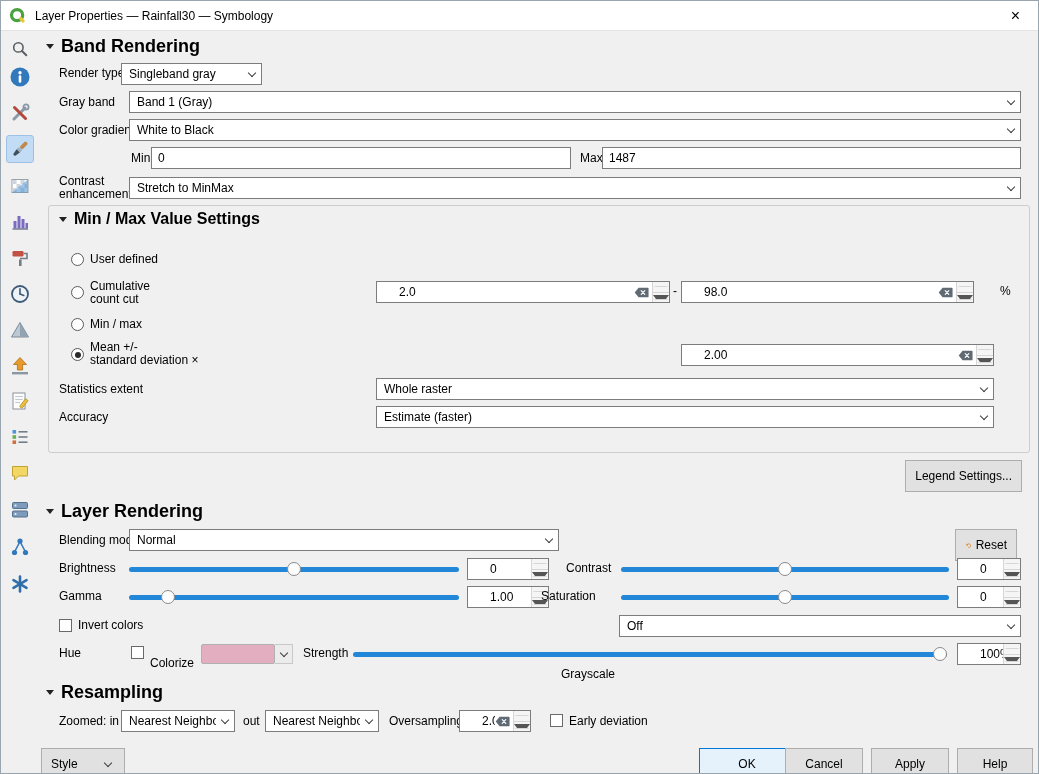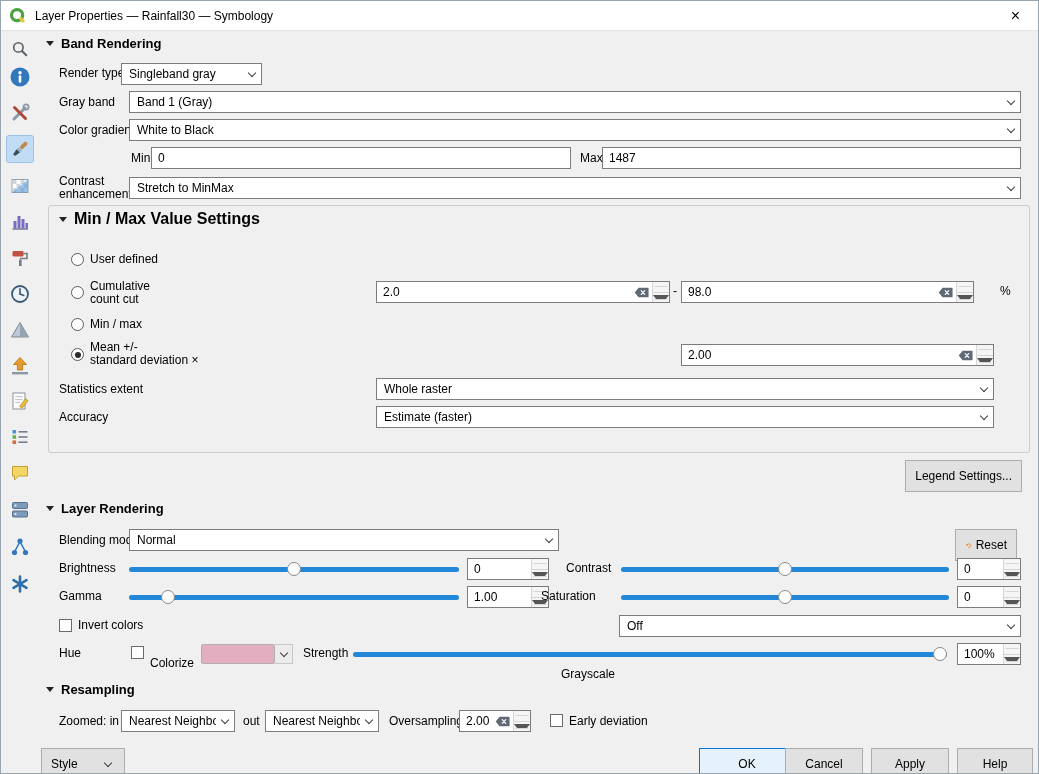--- a/index.html
+++ b/index.html
@@ -16,33 +16,33 @@
   .closebtn { position:absolute; right:0; top:0; width:45px; height:29px; display:flex;
               align-items:center; justify-content:center; font-size:16px; cursor:default; }
   
   .sidebar { position:absolute; left:0; top:30px; width:37px; bottom:0; background:#f0f0f0; }
   .side-item { position:absolute; left:5px; width:28px; height:28px; display:flex;
                align-items:center; justify-content:center; border-radius:3px; }
   .side-item.sel { border:1px solid #9dc1e4; }
   
   .lbl { position:absolute; white-space:pre-line; line-height:13px; }
   .sectionHdr { position:absolute; display:flex; align-items:center; gap:7px;
-                font-weight:bold; font-size:13px; }
+                font-weight:bold; font-size:18px; }
   .tri-dn { width:0; height:0; border-left:4px solid transparent; border-right:4px solid transparent;
             border-top:5px solid #222; }
   .combo { position:absolute; height:22px; background:#fff; border:1px solid #7c7c7c;
            display:flex; align-items:center; padding-left:7px; cursor:default; }
   .combo .val { flex:1; white-space:nowrap; overflow:hidden; }
   .dd { width:18px; align-self:stretch; display:flex; align-items:center; justify-content:center; flex:0 0 18px; }
   .chev { width:6px; height:6px; border-right:1.4px solid #3c3c3c; border-bottom:1.4px solid #3c3c3c;
           transform:rotate(45deg); margin-top:-3px; }
   .input { position:absolute; height:22px; background:#fff; border:1px solid #7c7c7c;
            display:flex; align-items:center; padding:0 6px; }
   .spinfield { position:absolute; height:22px; background:#fff; border:1px solid #7c7c7c;
-               display:flex; align-items:center; padding-left:6px; }
+               display:flex; align-items:center; padding-left:22px; }
   .spinfield .val { flex:1; white-space:nowrap; overflow:hidden; }
   .clearic { flex:0 0 15px; margin-right:3px; }
   .spinners { flex:0 0 17px; align-self:stretch; border-left:1px solid #d6d6d6;
               display:flex; flex-direction:column; background:#f5f5f5; }
   .spinners span { flex:1; display:flex; align-items:center; justify-content:center; }
   .spinners span:first-child { border-bottom:1px solid #d6d6d6; }
   .tri-up2 { width:0; height:0; border-left:3.5px solid transparent; border-right:3.5px solid transparent;
              border-bottom:4px solid #555; }
   .tri-dn2 { width:0; height:0; border-left:3.5px solid transparent; border-right:3.5px solid transparent;
              border-top:4px solid #555; }

